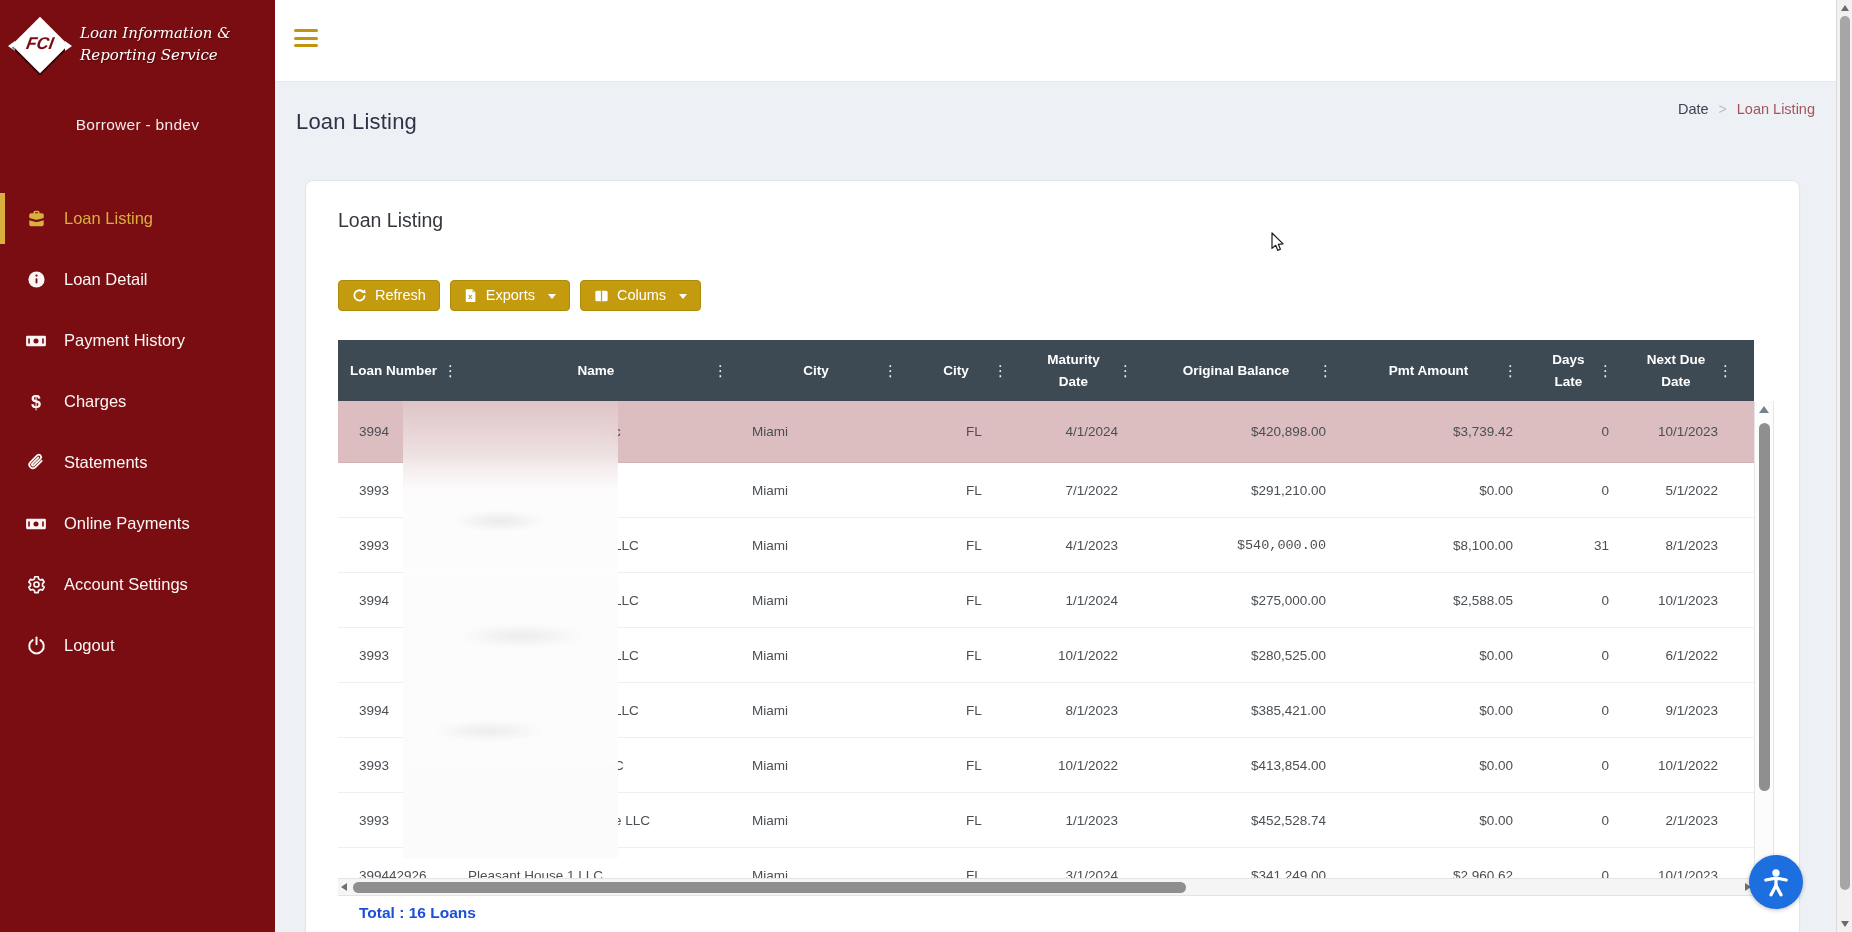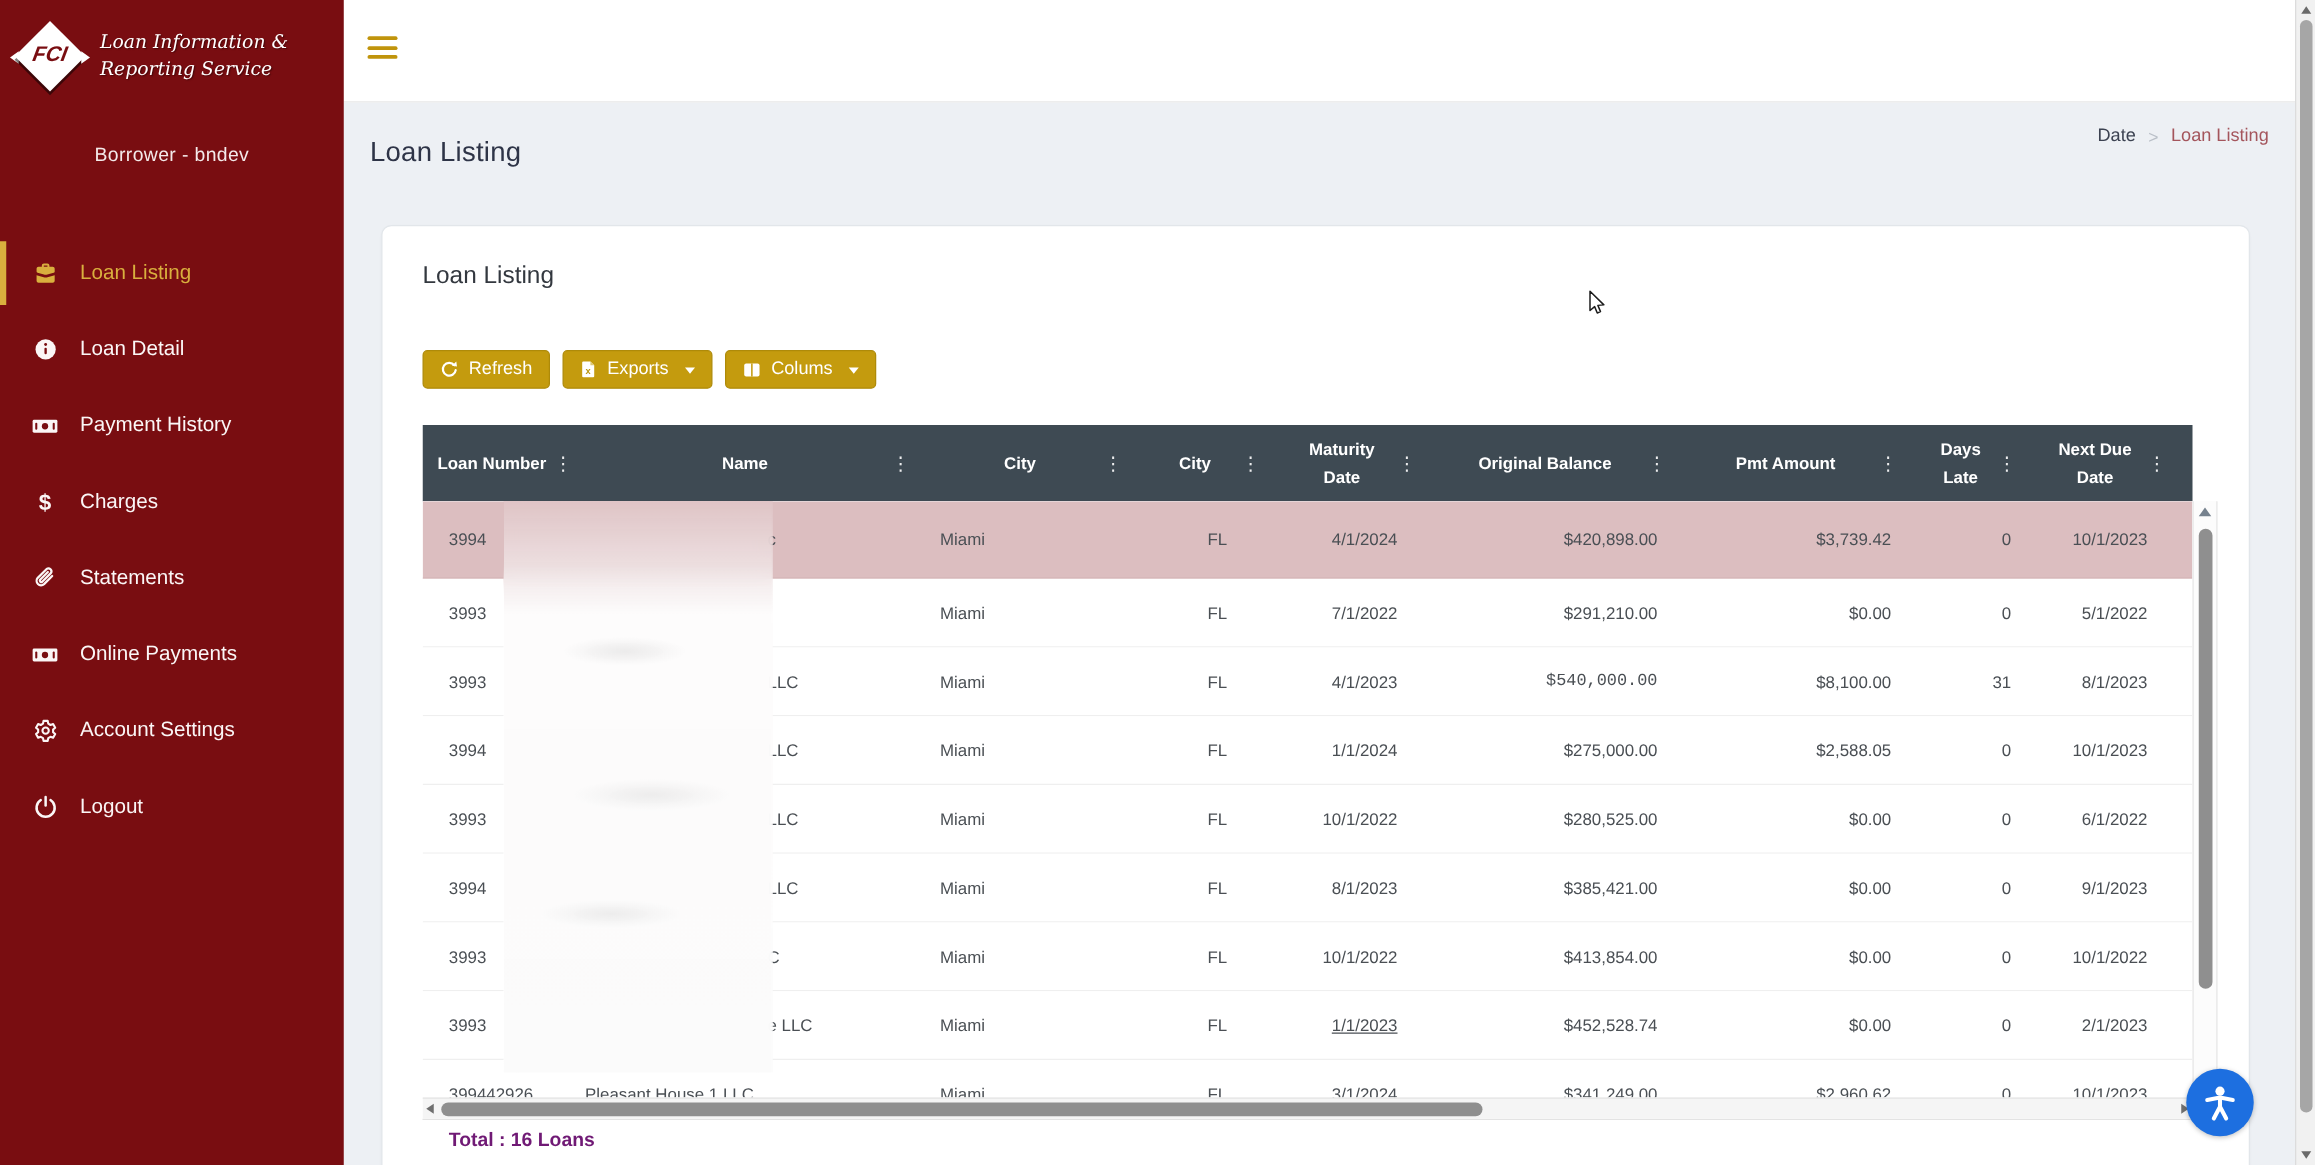--- a/index.html
+++ b/index.html
@@ -77,21 +77,21 @@
   
   .hscroll{position:absolute;left:0;top:538px;width:1416px;height:17px;background:#F5F5F5;border-top:1px solid #E4E4E4;}
   .hs-thumb{position:absolute;left:15px;top:3px;width:833px;height:11px;background:#8F8F8F;border-radius:6px;}
   .hs-left,.hs-right{position:absolute;top:4px;width:0;height:0;border-top:4.5px solid transparent;border-bottom:4.5px solid transparent;}
   .hs-left{left:3px;border-right:6px solid #6F6F6F;}
   .hs-right{right:3px;border-left:6px solid #6F6F6F;}
   .vscroll{position:absolute;left:1416px;top:61px;width:20px;height:495px;background:#FCFCFC;border-left:1px solid #E6E6E6;border-right:1px solid #E6E6E6;}
   .vs-up{position:absolute;left:4px;top:5px;width:0;height:0;border-left:5px solid transparent;border-right:5px solid transparent;border-bottom:7px solid #76828E;}
   .vs-thumb{position:absolute;left:3.5px;top:22px;width:11px;height:368px;background:#8F8F8F;border-radius:6px;}
 
-  .total-label{position:absolute;left:53px;top:723px;font-size:15.5px;font-weight:bold;color:#701a75;}
+  .total-label{position:absolute;left:53px;top:723px;font-size:15.5px;font-weight:bold;color:#1d4ed8;}
 
   
   .page-scrollbar{position:absolute;right:0;top:0;width:16px;height:932px;background:#F1F1F1;border-left:1px solid #DCDCDC;z-index:20;}
   .ps-up{position:absolute;left:3.5px;top:5px;width:0;height:0;border-left:4.5px solid transparent;border-right:4.5px solid transparent;border-bottom:6px solid #6a6a6a;}
   .ps-down{position:absolute;left:3.5px;bottom:5px;width:0;height:0;border-left:4.5px solid transparent;border-right:4.5px solid transparent;border-top:6px solid #6a6a6a;}
   .ps-thumb{position:absolute;left:2.5px;top:16px;width:10px;height:874px;background:#A6A6A6;border-radius:5px;}
 
   
   .a11y-btn{position:absolute;left:1749px;top:855px;width:54px;height:54px;border-radius:50%;background:#1D6FE0;border:none;display:flex;align-items:center;justify-content:center;cursor:pointer;z-index:25;box-shadow:0 1px 4px rgba(0,0,0,.25);}
   .cursor{position:absolute;left:1268px;top:232px;z-index:30;pointer-events:none;}
@@ -384,21 +384,21 @@
             <div class="td c8 r" style="width: 120px;">10/1/2022</div>
             <div class="td c9" style="width: 90px;"></div>
           </div>
           <div class="tr">
             <div class="td c0" style="width: 123px;">3993</div>
             <div class="td c1" style="width: 270px;">
               <span class="name-suffix">e LLC</span>
             </div>
             <div class="td c2" style="width: 170px;">Miami</div>
             <div class="td c3" style="width: 110px;">FL</div>
-            <div class="td c4 r" style="width: 125px; text-decoration: underline;">1/1/2023</div>
+            <div class="td c4 r" style="width: 125px;">1/1/2023</div>
             <div class="td c5 r" style="width: 200px;">$452,528.74</div>
             <div class="td c6 r" style="width: 185px;">$0.00</div>
             <div class="td c7 r" style="width: 95px;">0</div>
             <div class="td c8 r" style="width: 120px;">2/1/2023</div>
             <div class="td c9" style="width: 90px;"></div>
           </div>
           <div class="tr">
             <div class="td c0" style="width: 123px;">399442926</div>
             <div class="td c1" style="width: 270px;">
               <span class="name-suffix full">Pleasant House 1 LLC</span>

